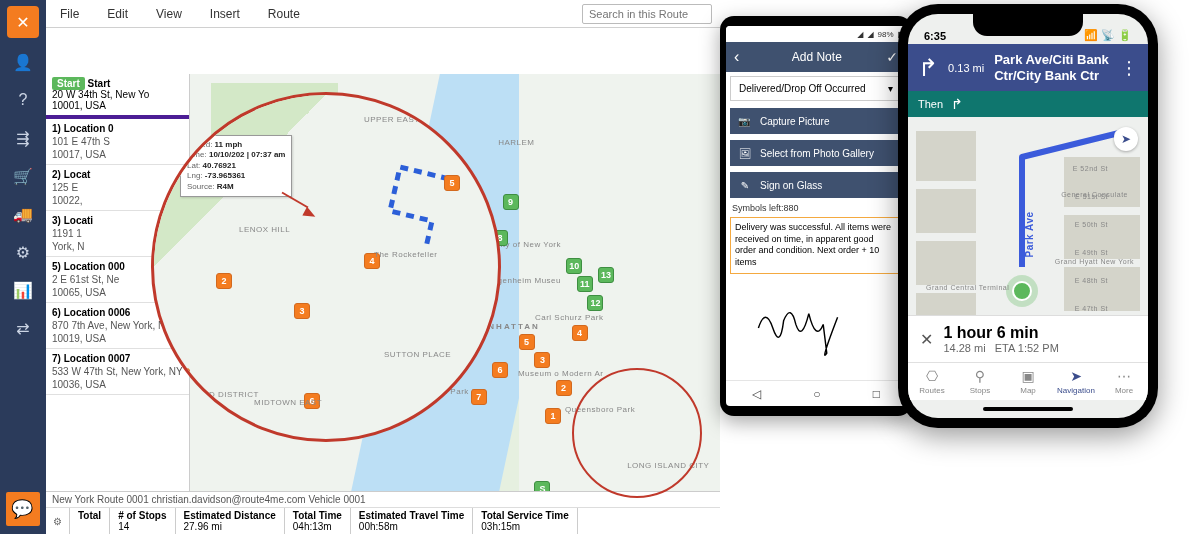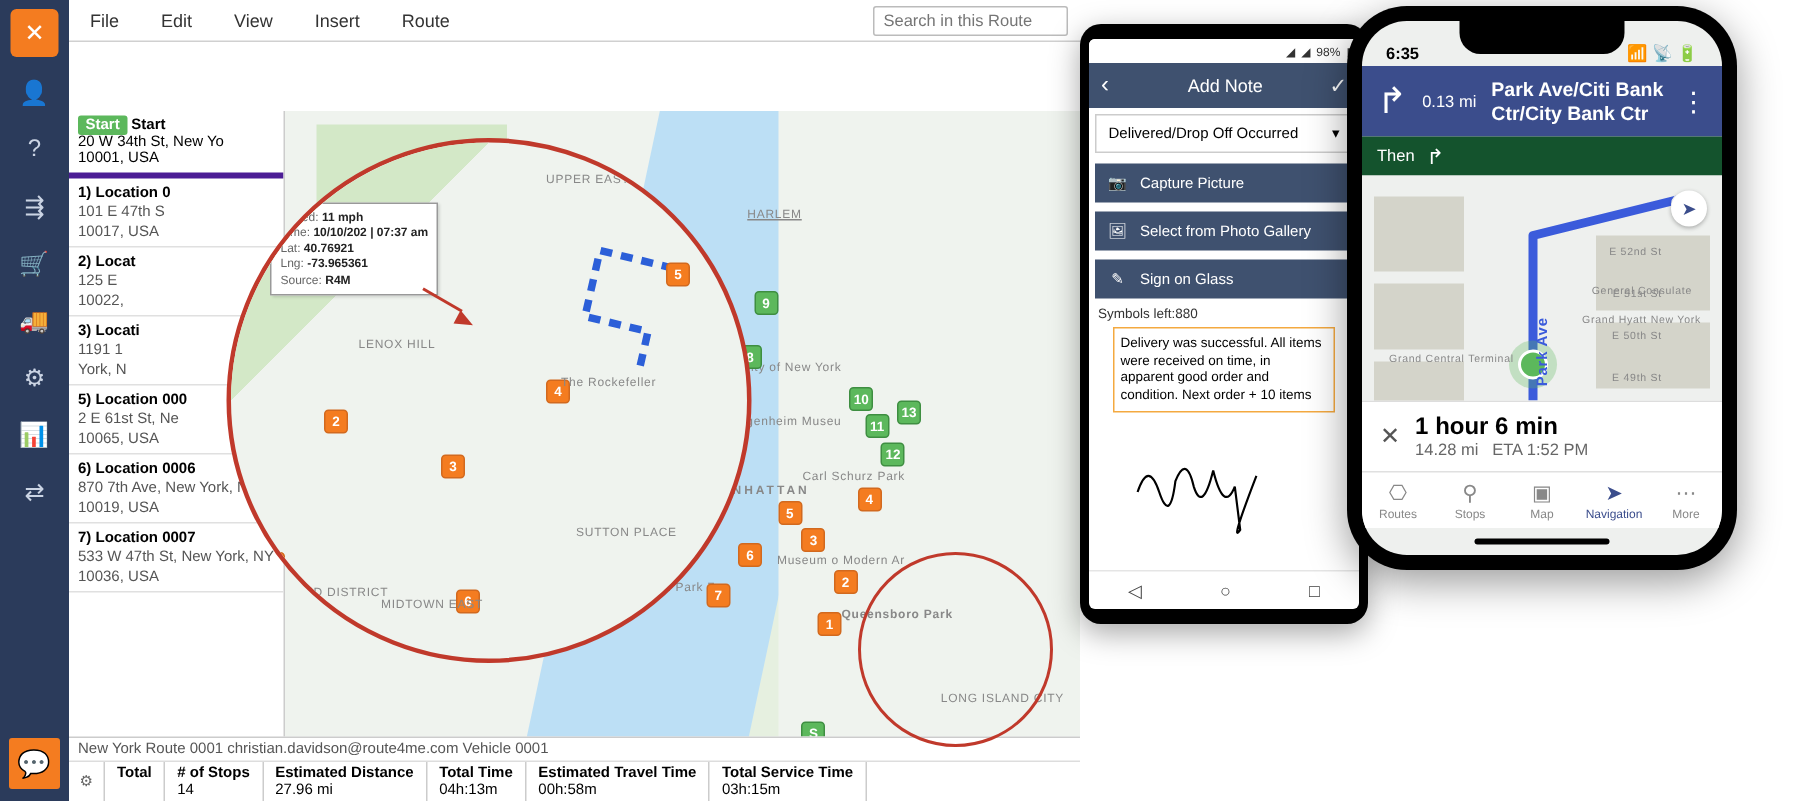--- a/index.html
+++ b/index.html
@@ -66,33 +66,33 @@
   
   .phone1 { position:absolute; left:720px; top:16px; width:192px; height:400px; background:#000; border-radius:14px; box-shadow:0 6px 20px rgba(0,0,0,.35); padding:10px 6px; z-index:6; }
   .phone1-screen { width:100%; height:100%; background:#fff; border-radius:4px; display:flex; flex-direction:column; overflow:hidden; }
   .p1-status { height:16px; background:#fff; font-size:8px; display:flex; justify-content:flex-end; align-items:center; padding:0 4px; gap:4px; color:#333; }
   .p1-header { background:#3f516f; color:#fff; height:30px; display:flex; align-items:center; padding:0 8px; font-size:12px; }
   .p1-header .back { font-size:16px; margin-right:8px; } .p1-header .title{flex:1;text-align:center;font-weight:500;} .p1-header .check{font-size:14px;}
   .p1-dropdown { margin:4px; border:1px solid #ccc; padding:6px 8px; font-size:10px; display:flex; justify-content:space-between; align-items:center; }
   .p1-dark-btn { margin:3px 4px; background:#3f516f; color:#fff; padding:7px 8px; font-size:10px; display:flex; align-items:center; gap:8px; }
   .p1-dark-btn .ico { width:14px; height:12px; display:inline-flex; align-items:center; justify-content:center; }
   .p1-symbols { font-size:9px; color:#333; padding:2px 6px; }
-  .p1-note { margin:2px 16px; border:1px solid #f4a940; padding:4px; font-size:9px; line-height:1.3; min-height:36px; }
+  .p1-note { margin:2px 4px; border:1px solid #f4a940; padding:4px; font-size:9px; line-height:1.3; min-height:36px; }
   .p1-sig { flex:1; display:flex; align-items:center; justify-content:center; }
   .p1-sig svg { width:80%; height:70px; }
   .p1-navbtns { height:26px; display:flex; justify-content:space-around; align-items:center; color:#444; font-size:12px; border-top:1px solid #e5e5e5;}
 
   
-  .phone2 { position:absolute; left:898px; top:4px; width:260px; height:376px; background:#000; border-radius:40px; box-shadow:0 8px 28px rgba(0,0,0,.4); padding:10px; z-index:7; }
+  .phone2 { position:absolute; left:898px; top:4px; width:260px; height:424px; background:#000; border-radius:40px; box-shadow:0 8px 28px rgba(0,0,0,.4); padding:10px; z-index:7; }
   .phone2-screen { width:100%; height:100%; background:#eef0ee; border-radius:30px; overflow:hidden; display:flex; flex-direction:column; position:relative; }
   .notch { position:absolute; top:0; left:50%; transform:translateX(-50%); width:110px; height:22px; background:#000; border-radius:0 0 14px 14px; z-index:10; }
   .p2-status { height:30px; display:flex; justify-content:space-between; align-items:flex-end; padding:0 16px 2px; font-size:11px; font-weight:bold; }
   .p2-nav-header { background:#3b4d8c; color:#fff; padding:8px 10px; display:flex; align-items:center; gap:10px; }
   .p2-nav-header .dist { font-size:11px; } .p2-nav-header .dest { font-size:13px; font-weight:600; line-height:1.2; flex:1; } .p2-nav-header .dots{font-size:18px;}
-  .p2-then { background:#14532d; color:#fff; padding:5px 10px; font-size:11px; display:flex; align-items:center; gap:8px; }
+  .p2-then { background:#0f766e; color:#fff; padding:5px 10px; font-size:11px; display:flex; align-items:center; gap:8px; }
   .p2-map { flex:1; position:relative; background:#eef0ee; overflow:hidden; }
   .p2-map .vehicle { position:absolute; width:20px;height:20px;background:#5cb85c;border:2px solid #fff;border-radius:50%; left:104px; bottom:14px; box-shadow:0 0 0 6px rgba(92,184,92,.3);}
   .p2-map .dest-pin { position:absolute; width:14px;height:14px;background:#2864e6;border:2px solid #fff;border-radius:50%; right:20px; top:12px;}
   .p2-map .loc-btn { position:absolute; right:10px; top:10px; width:24px;height:24px;background:#fff;border-radius:50%;display:flex;align-items:center;justify-content:center;font-size:12px;color:#3b4d8c;box-shadow:0 1px 3px rgba(0,0,0,.3);}
   .p2-map svg.route { position:absolute; inset:0; }
   .p2-eta { background:#fff; padding:8px 12px; display:flex; align-items:center; gap:10px; font-size:11px; border-top:1px solid #ddd;}
   .p2-eta .x { font-size:16px; color:#555; } .p2-eta .info .t { font-size:16px; font-weight:bold; } .p2-eta .info .sub{color:#666;}
   .p2-tabs { background:#fff; display:flex; border-top:1px solid #e0e0e0; }
   .p2-tabs .tab { flex:1; display:flex; flex-direction:column; align-items:center; padding:5px 0; font-size:8px; color:#888; gap:2px;}
   .p2-tabs .tab.active { color:#3b4d8c; }
@@ -174,32 +174,32 @@
           <div class="addr">10036, USA</div>
         </div>
       </div>
 
       <div class="maparea">
         <div class="map-land1"></div>
         <div class="map-water"></div>
         <div class="map-land2"></div>
         <div class="park cp"></div>
 
-        <span class="maplabel" style="right:35%;top:14%;text-decoration:underline;">HARLEM</span>
+        <span class="maplabel" style="right:35%;top:14%;">HARLEM</span>
         <span class="maplabel" style="right:34%;top:54%;letter-spacing:2px;font-weight:bold;">MANHATTAN</span>
         <span class="maplabel" style="right:2%;bottom:14%;">LONG
 ISLAND CITY</span>
         <span class="maplabel" style="right:38%;bottom:6%;">CHELSEA</span>
         <span class="maplabel" style="right:30%;top:36%;">Museum of the
 City of New York</span>
         <span class="maplabel" style="right:30%;top:44%;">Solomon R
 Guggenheim Museu</span>
         <span class="maplabel" style="right:22%;top:52%;">Carl Schurz
 Park</span>
-        <span class="maplabel" style="right:16%;bottom:26%;font-weight:bold;">Queensboro
+        <span class="maplabel" style="right:16%;bottom:26%;">Queensboro
 Park</span>
         <span class="maplabel" style="right:22%;bottom:34%;">Museum o
 Modern Ar</span>
         <span class="maplabel" style="right:44%;bottom:30%;">Central Park Zoo</span>
 
         <svg class="path-svg">
           <polyline points="370,410 380,370 400,380 405,340 430,350 438,310 460,318 468,272 490,280 500,240 475,232 485,188 460,180 468,144 440,136" stroke="#2c5fd8" stroke-width="3" fill="none" stroke-dasharray="4 3"></polyline>
         </svg>
         <div class="stop-marker green" style="right:32%;bottom:8%;">
             <span>S</span>

